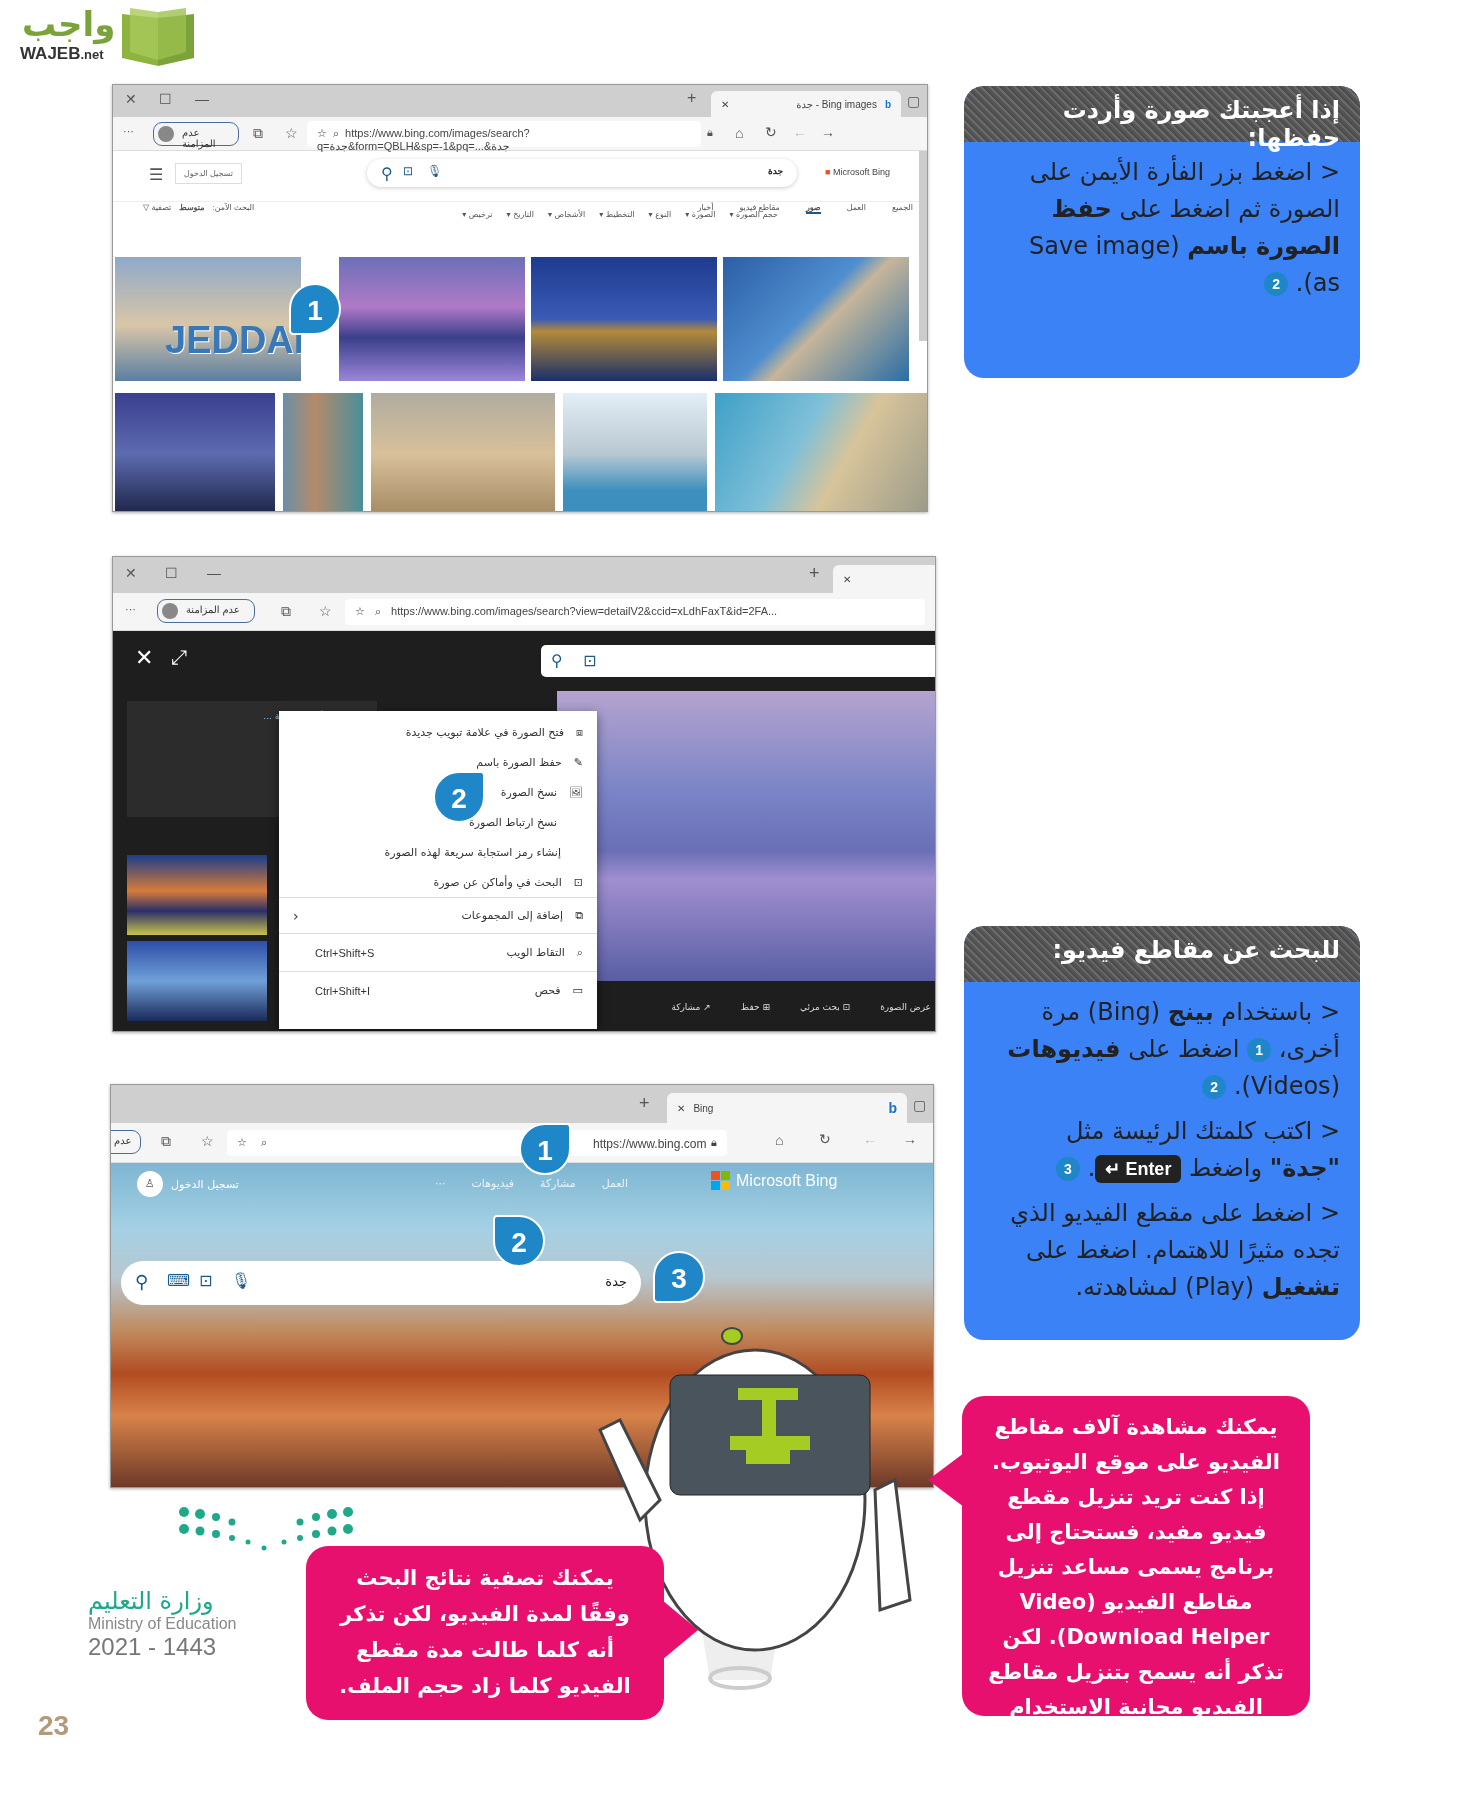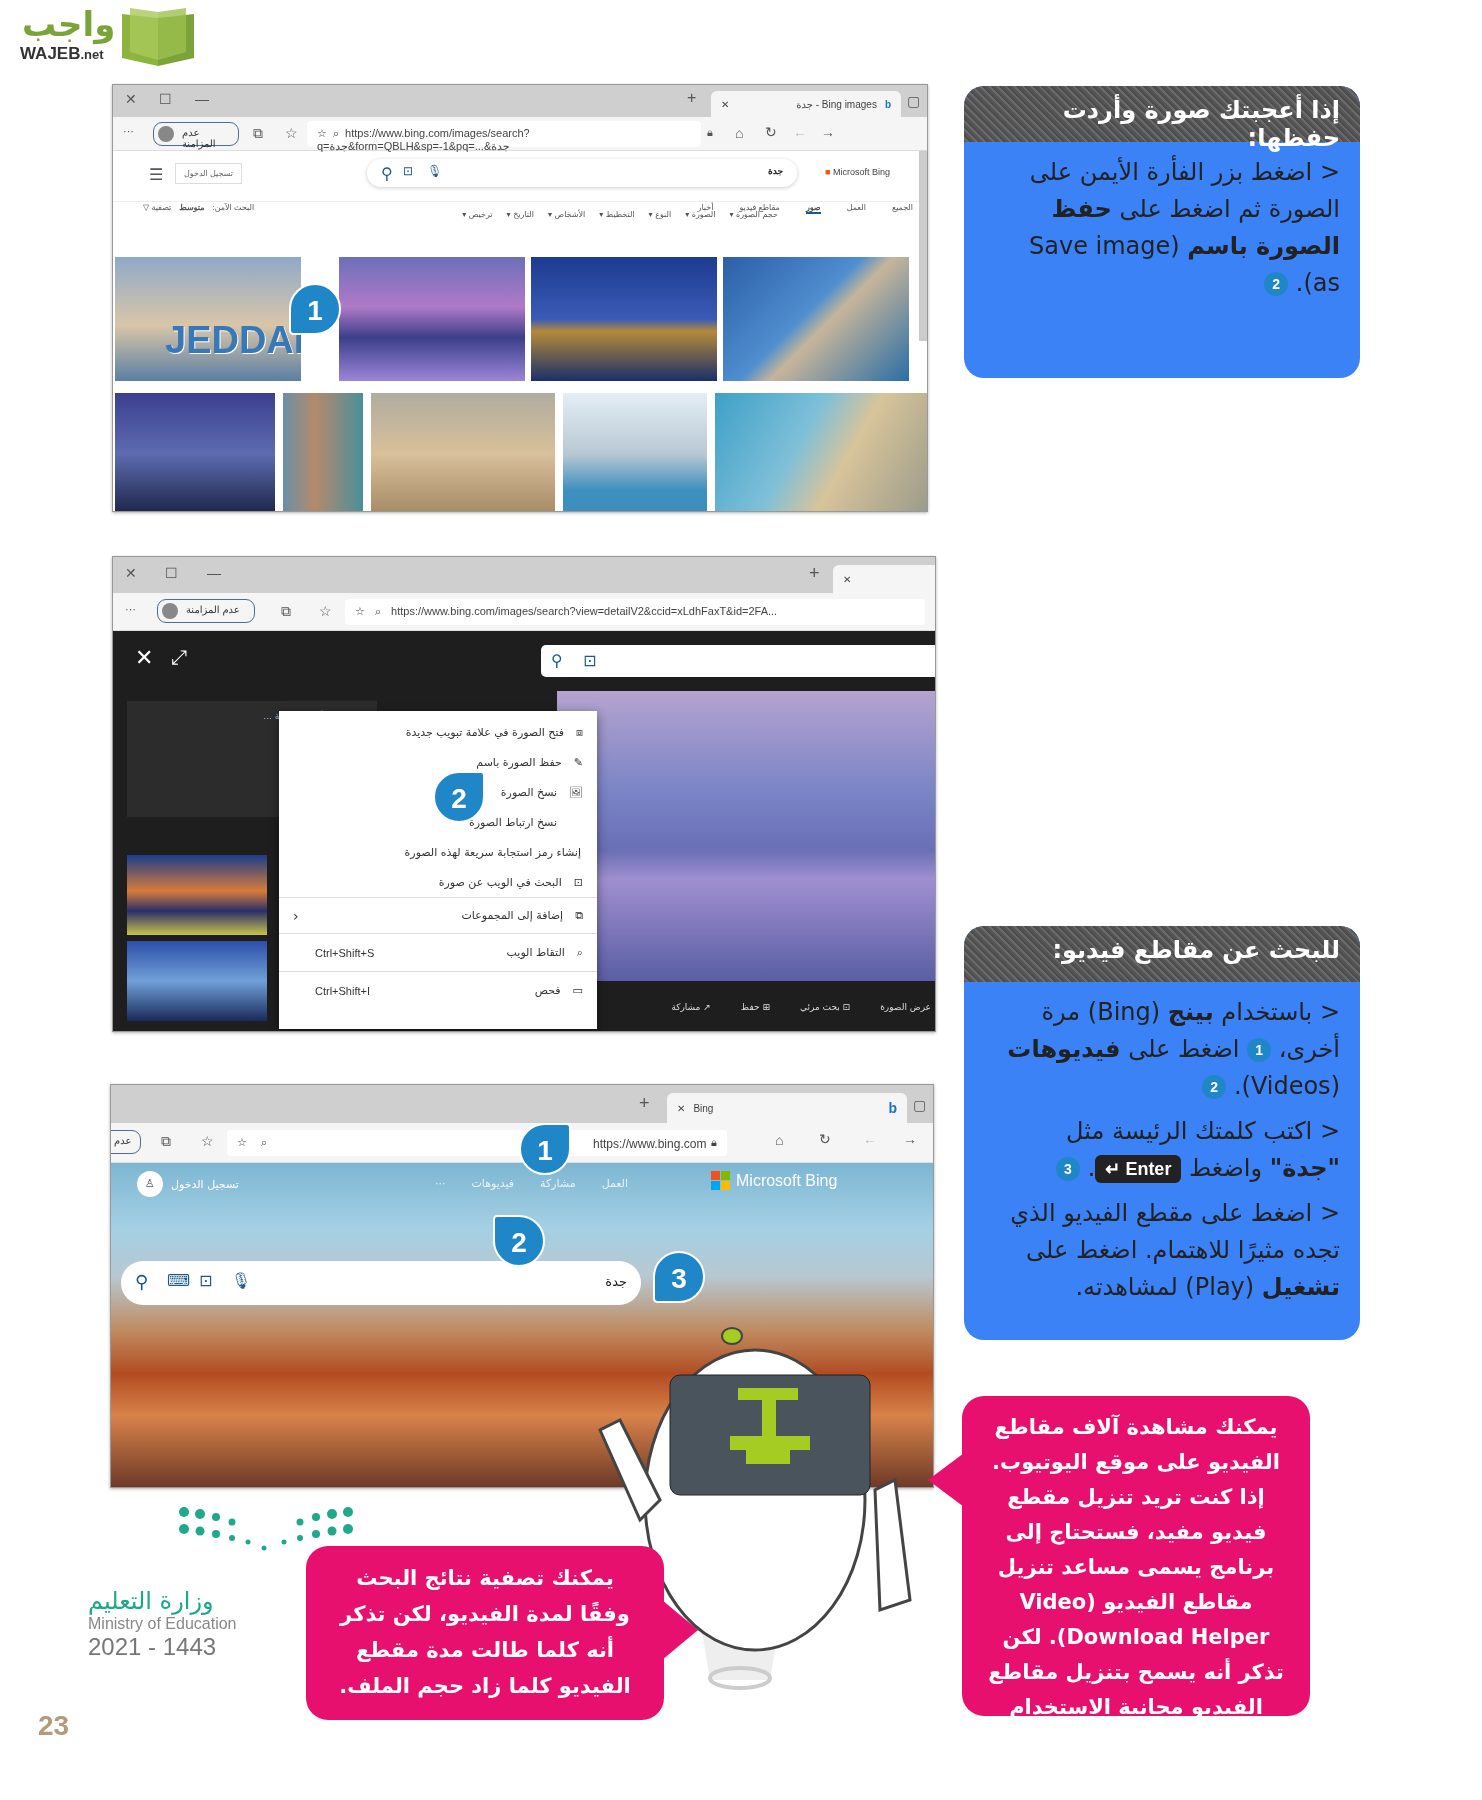--- a/index.html
+++ b/index.html
@@ -192,26 +192,26 @@
         <span>✎</span>
         <span>حفظ الصورة باسم</span>
       </div>
     <div class="item">
         <span>🖼︎</span>
         <span>نسخ الصورة</span>
       </div>
     <div class="item" style="padding-right:40px">
         <span>نسخ ارتباط الصورة</span>
       </div>
-    <div class="item" style="padding-right:16px">
+    <div class="item" style="padding-right:36px">
         <span>إنشاء رمز استجابة سريعة لهذه الصورة</span>
       </div>
     <div class="item">
         <span>⊡</span>
-        <span>البحث في الويب عن صورة</span>
+        <span>البحث في وأماكن عن صورة</span>
       </div>
     <div class="item sep" style="height:36px">
         <span>⧉</span>
         <span>إضافة إلى المجموعات</span>
         <span class="abs" style="left:14px;font-size:14px">‹</span>
       </div>
     <div class="item sep" style="height:38px">
         <span>⌕</span>
         <span>التقاط الويب</span>
         <span class="sc">Ctrl+Shift+S</span>

